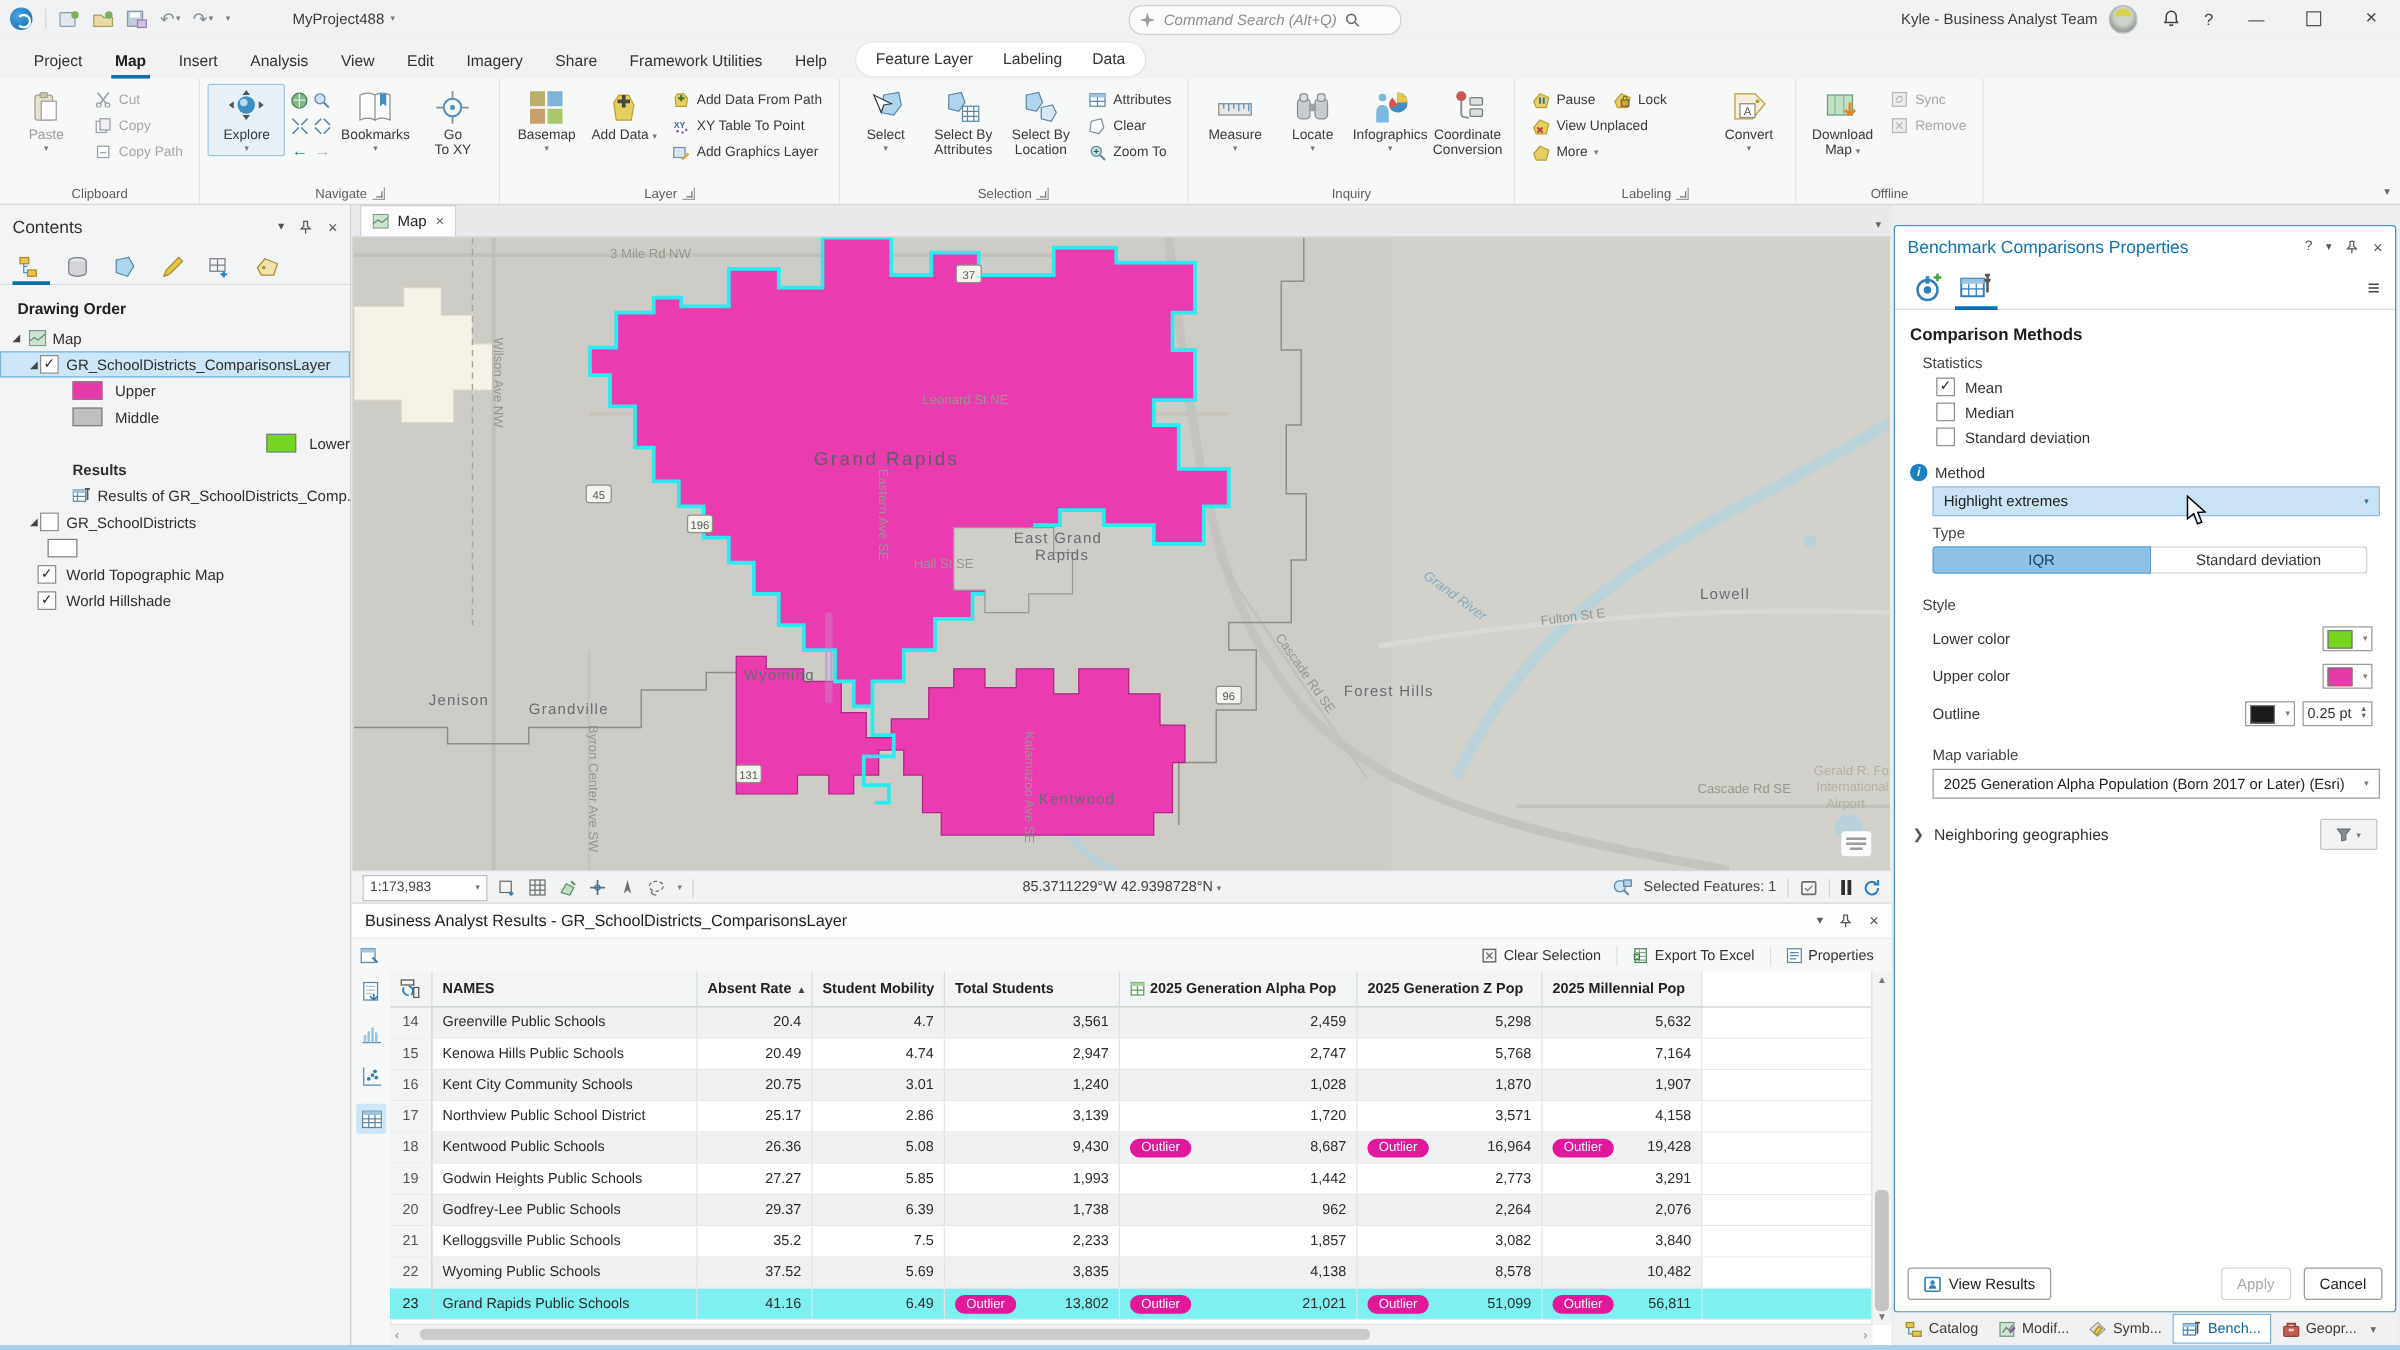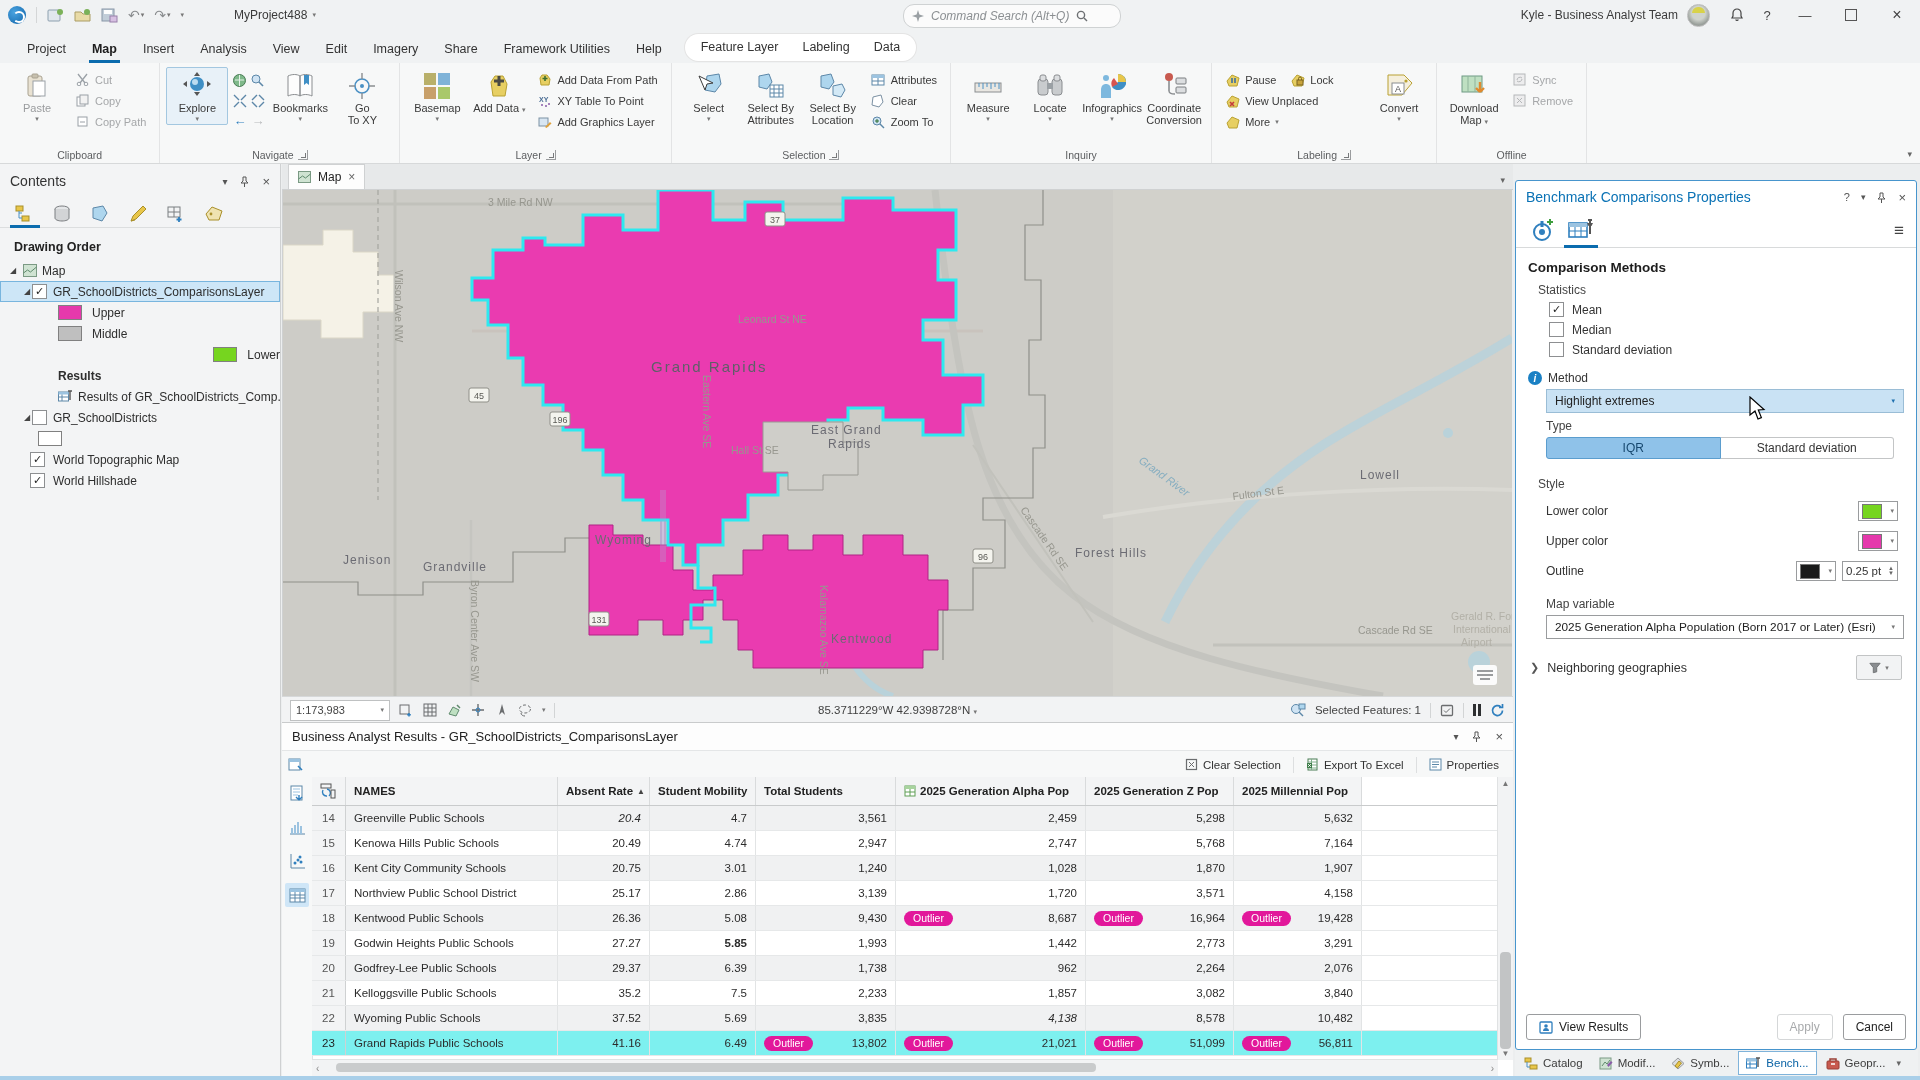--- a/index.html
+++ b/index.html
@@ -1075,21 +1075,21 @@
         </div>
         <div class="th" style="width: 128px;">
           <span>2025 Millennial Pop</span>
         </div>
         <div class="th" style="flex: 1 1 0%; border-right: none; background: rgb(255, 255, 255);"></div>
       </div>
     <div id="tblBody">
         <div class="trowr alt">
           <div class="td rn" style="width: 34px;">14</div>
           <div class="td" style="width: 212px;">Greenville Public Schools</div>
-          <div class="td num" style="width: 92px; font-style: italic;">20.4</div>
+          <div class="td num" style="width: 92px;">20.4</div>
           <div class="td num" style="width: 106px;">4.7</div>
           <div class="td num" style="width: 140px;">3,561</div>
           <div class="td num" style="width: 190px;">2,459</div>
           <div class="td num" style="width: 148px;">5,298</div>
           <div class="td num" style="width: 128px;">5,632</div>
           <div class="td" style="flex: 1 1 0%; border-right: none; background: rgb(255, 255, 255);"></div>
         </div>
         <div class="trowr">
           <div class="td rn" style="width: 34px;">15</div>
           <div class="td" style="width: 212px;">Kenowa Hills Public Schools</div>
@@ -1140,21 +1140,21 @@
           <div class="td withpill" style="width: 128px;">
             <span class="pill">Outlier</span>
             <span>19,428</span>
           </div>
           <div class="td" style="flex: 1 1 0%; border-right: none; background: rgb(255, 255, 255);"></div>
         </div>
         <div class="trowr">
           <div class="td rn" style="width: 34px;">19</div>
           <div class="td" style="width: 212px;">Godwin Heights Public Schools</div>
           <div class="td num" style="width: 92px;">27.27</div>
-          <div class="td num" style="width: 106px; font-weight: bold;">5.85</div>
+          <div class="td num" style="width: 106px;">5.85</div>
           <div class="td num" style="width: 140px;">1,993</div>
           <div class="td num" style="width: 190px;">1,442</div>
           <div class="td num" style="width: 148px;">2,773</div>
           <div class="td num" style="width: 128px;">3,291</div>
           <div class="td" style="flex: 1 1 0%; border-right: none; background: rgb(255, 255, 255);"></div>
         </div>
         <div class="trowr alt">
           <div class="td rn" style="width: 34px;">20</div>
           <div class="td" style="width: 212px;">Godfrey-Lee Public Schools</div>
           <div class="td num" style="width: 92px;">29.37</div>
@@ -1175,21 +1175,21 @@
           <div class="td num" style="width: 148px;">3,082</div>
           <div class="td num" style="width: 128px;">3,840</div>
           <div class="td" style="flex: 1 1 0%; border-right: none; background: rgb(255, 255, 255);"></div>
         </div>
         <div class="trowr alt">
           <div class="td rn" style="width: 34px;">22</div>
           <div class="td" style="width: 212px;">Wyoming Public Schools</div>
           <div class="td num" style="width: 92px;">37.52</div>
           <div class="td num" style="width: 106px;">5.69</div>
           <div class="td num" style="width: 140px;">3,835</div>
-          <div class="td num" style="width: 190px; font-style: italic;">4,138</div>
+          <div class="td num" style="width: 190px;">4,138</div>
           <div class="td num" style="width: 148px;">8,578</div>
           <div class="td num" style="width: 128px;">10,482</div>
           <div class="td" style="flex: 1 1 0%; border-right: none; background: rgb(255, 255, 255);"></div>
         </div>
         <div class="trowr selected">
           <div class="td rn" style="width: 34px;">23</div>
           <div class="td" style="width: 212px;">Grand Rapids Public Schools</div>
           <div class="td num" style="width: 92px;">41.16</div>
           <div class="td num" style="width: 106px;">6.49</div>
           <div class="td withpill" style="width: 140px;">

